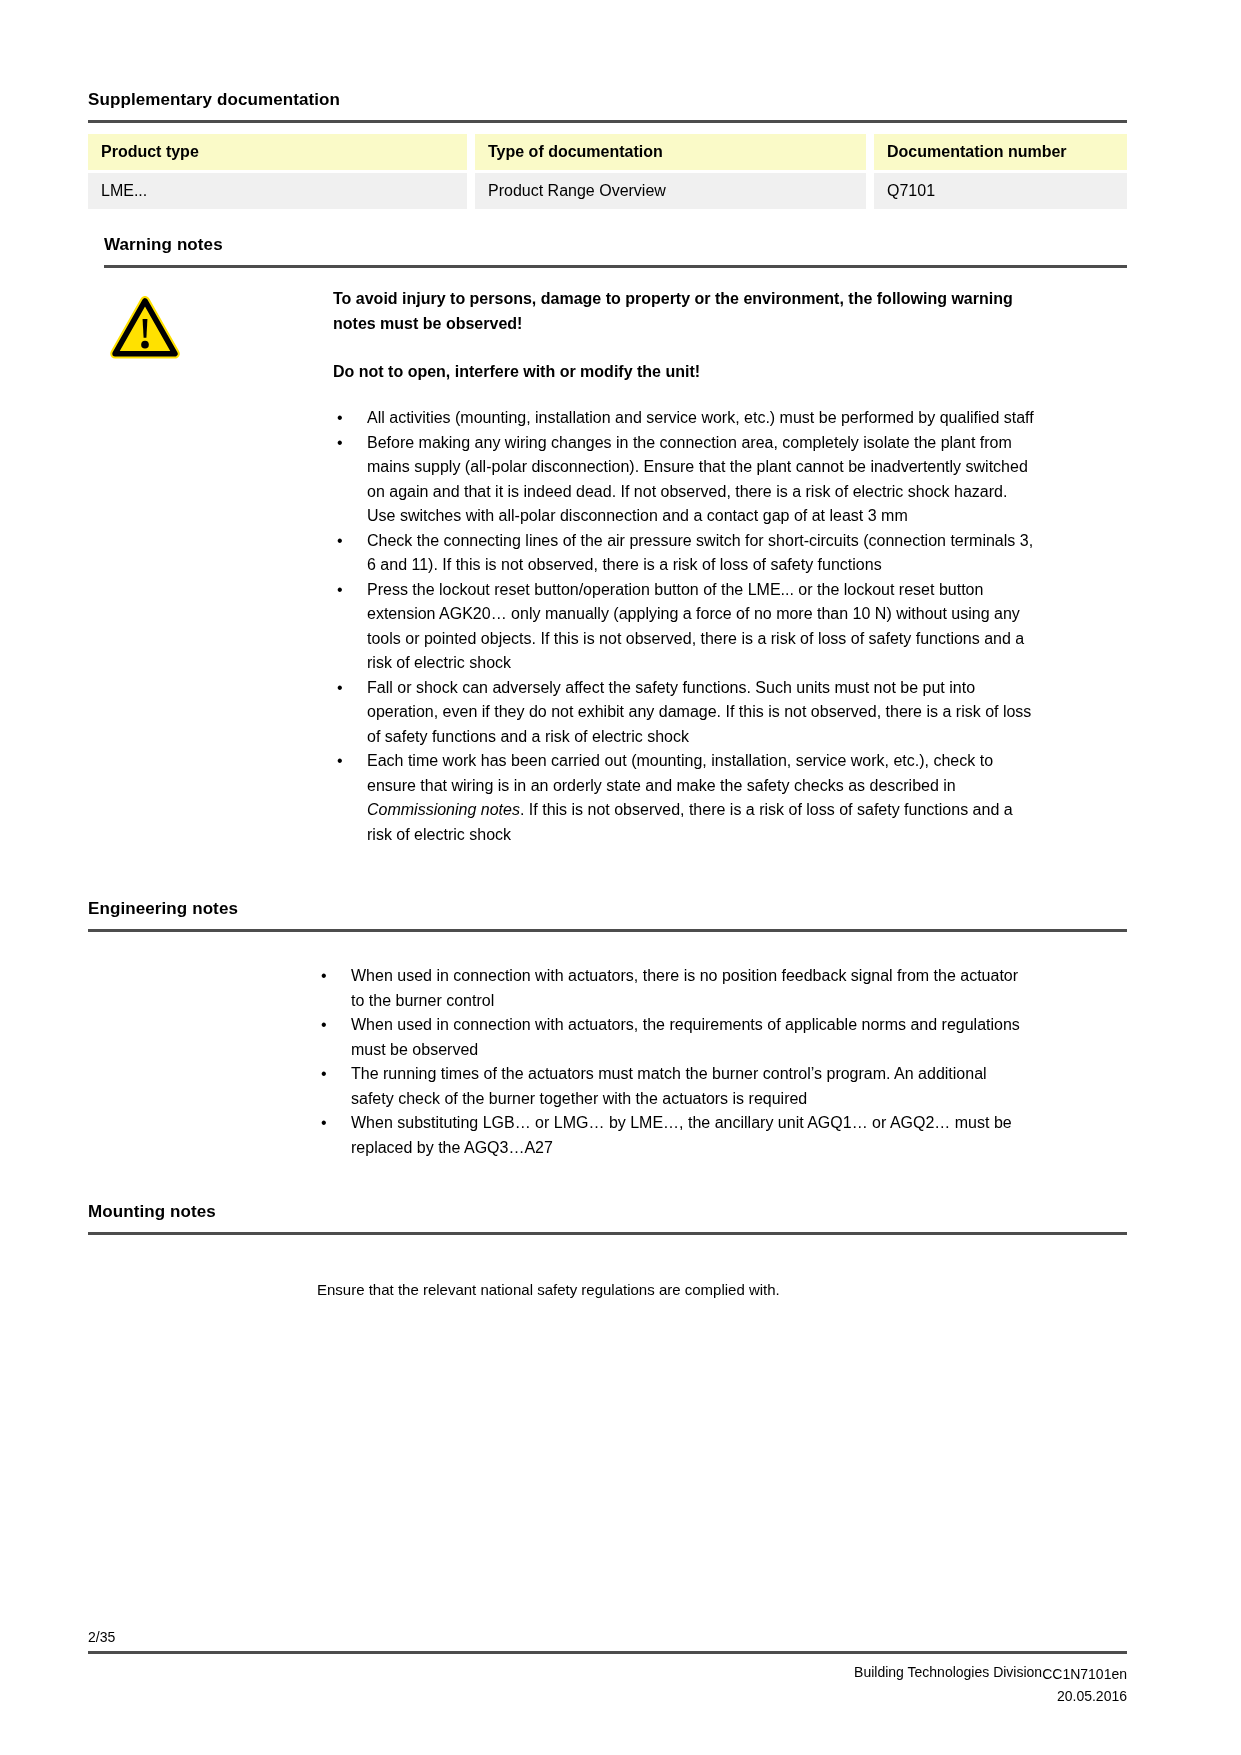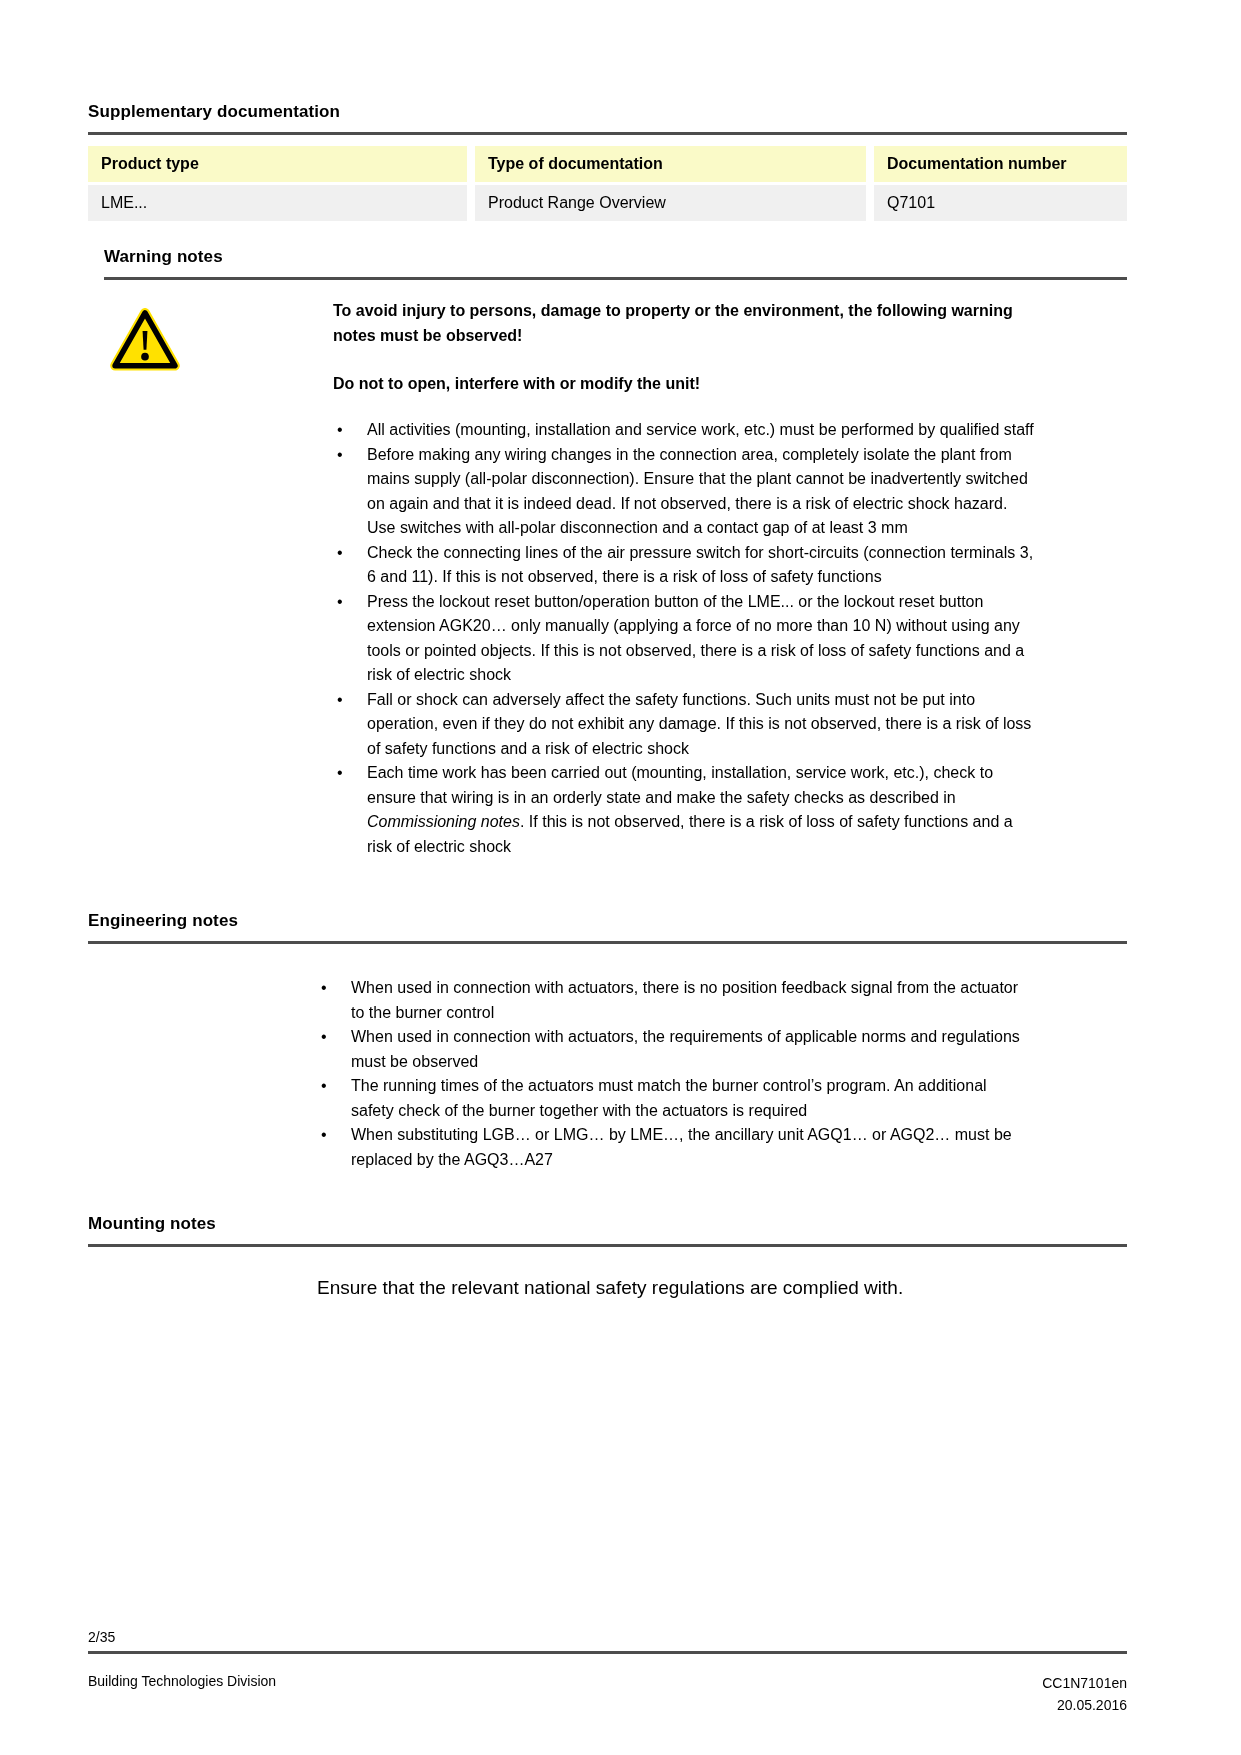--- a/index.html
+++ b/index.html
@@ -4,21 +4,21 @@
 <style>
   * { margin:0; padding:0; box-sizing:border-box; }
   html,body { background:#ffffff; }
   body {
     width:1241px; height:1755px;
     position:relative;
     font-family:"Liberation Sans", sans-serif;
     color:#000;
     -webkit-font-smoothing:antialiased;
   }
-  .content { position:absolute; left:88px; top:16px; width:1039px; }
+  .content { position:absolute; left:88px; top:4px; width:1039px; }
 
   .section-heading { font-size:17px; font-weight:bold; line-height:20px; letter-spacing:0.1px; }
   .rule { height:3px; background:var(--rule-color,#4d4d4d); margin-top:10px; }
 
   
   .sec-supplementary { padding-top:86px; }
 
   
   .doc-table { display:grid; grid-template-columns:379px 391px 253px; column-gap:8px; row-gap:3px; margin-top:11px; }
   .cell { height:36px; display:flex; align-items:center; padding:0 13px; font-size:16px; }
@@ -37,26 +37,26 @@
   .warn-icon { margin-left:6px; margin-top:10px; display:block; }
 
   .intro { font-weight:bold; line-height:25px; }
   .subhead { font-weight:bold; line-height:25px; margin-top:23px; }
 
   ul.bullets { list-style:none; margin-top:22px; }
   ul.bullets.tight { margin-top:14px; }
   ul.bullets li { position:relative; padding-left:34px; }
   ul.bullets li::before { content:"\2022"; position:absolute; left:4px; }
 
-  .para { margin-top:11px; font-size:19px; line-height:24.5px; }
+  .para { margin-top:25px; font-size:15px; line-height:24.5px; }
 
   
   .footer { position:absolute; left:88px; top:1628px; width:1039px; font-size:14px; line-height:18px; }
   .footer .rule { margin-top:5px; }
-  .footer-row { display:flex; justify-content:space-between; margin-top:18px;gap:22px; }
+  .footer-row { display:flex; justify-content:flex-end; margin-top:9px; }
   .footer-right { text-align:right; line-height:22px; }
 </style>
 </head>
 <body>
 
 <div class="content">
 
   <div class="sec-supplementary">
     <div class="section-heading">Supplementary documentation</div>
     <div class="rule"></div>

